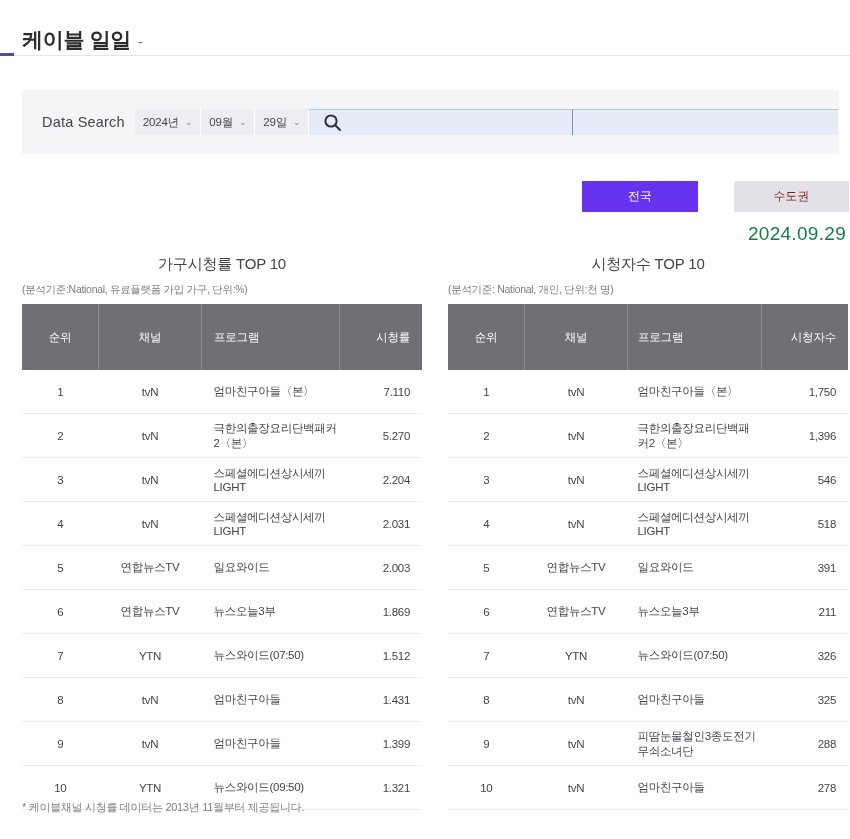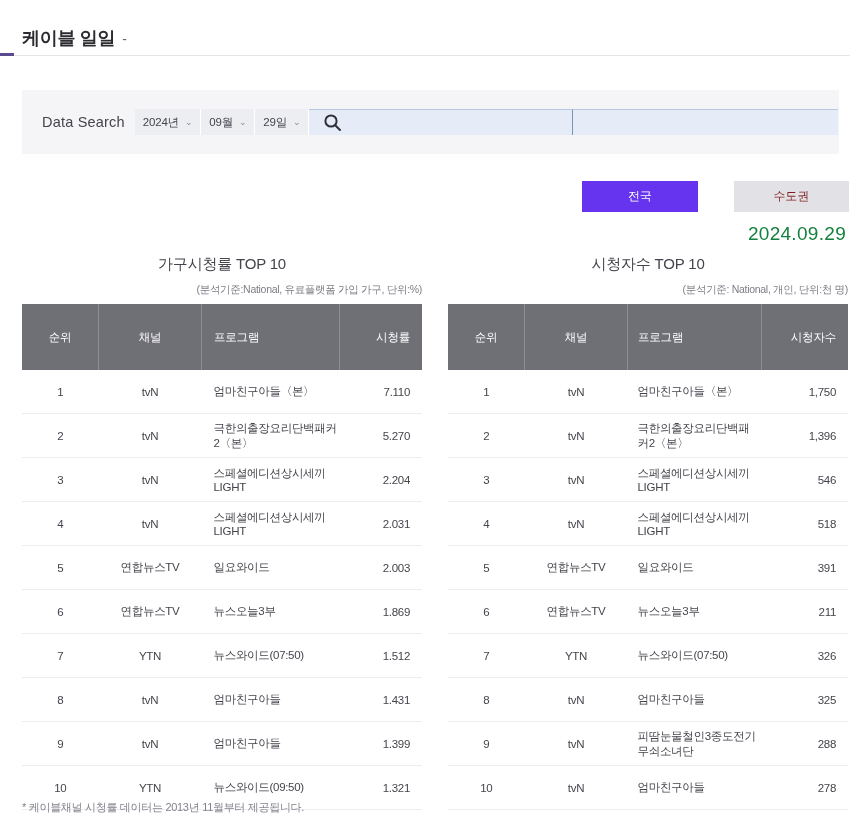--- a/index.html
+++ b/index.html
@@ -24,21 +24,21 @@
     height: 56px;
     box-sizing: border-box;
   }
   .title-row {
     display: flex;
     align-items: baseline;
     gap: 7px;
     white-space: nowrap;
   }
   .title-ko {
-    font-size: 18px;
+    font-size: 21px;
     font-weight: bold;
     color: #2b2b30;
     letter-spacing: -0.3px;
   }
   .title-dash {
     font-size: 14px;
     color: #6a6a72;
     font-weight: normal;
   }
   .title-en {
@@ -208,21 +208,20 @@
 
   .tbl-title {
     text-align: center;
     font-size: 15px;
     color: #44444c;
     letter-spacing: -0.2px;
     margin: 0 0 9px 0;
     font-weight: normal;
   }
   .tbl-note {
-    text-align: right;
     font-size: 10.5px;
     color: #7d7d86;
     letter-spacing: -0.3px;
     margin: 0 0 7px 0;
   }
 
   table.rank {
     width: 100%;
     border-collapse: collapse;
     table-layout: fixed;

